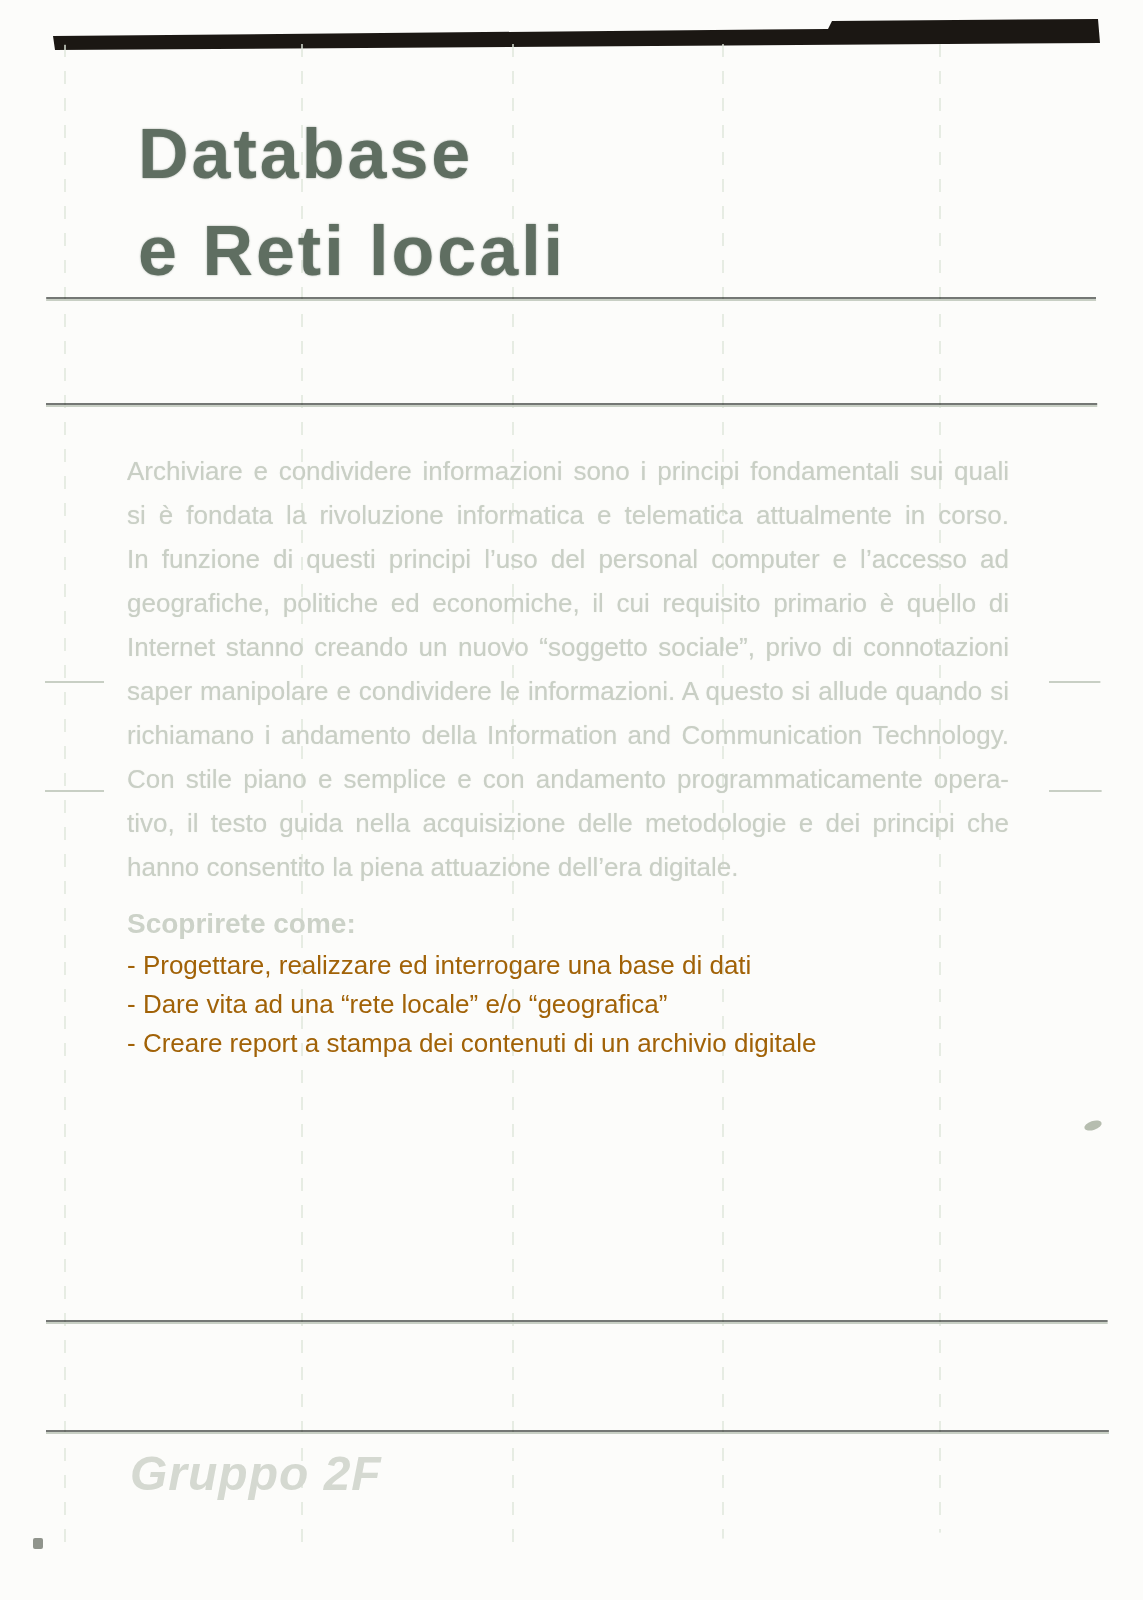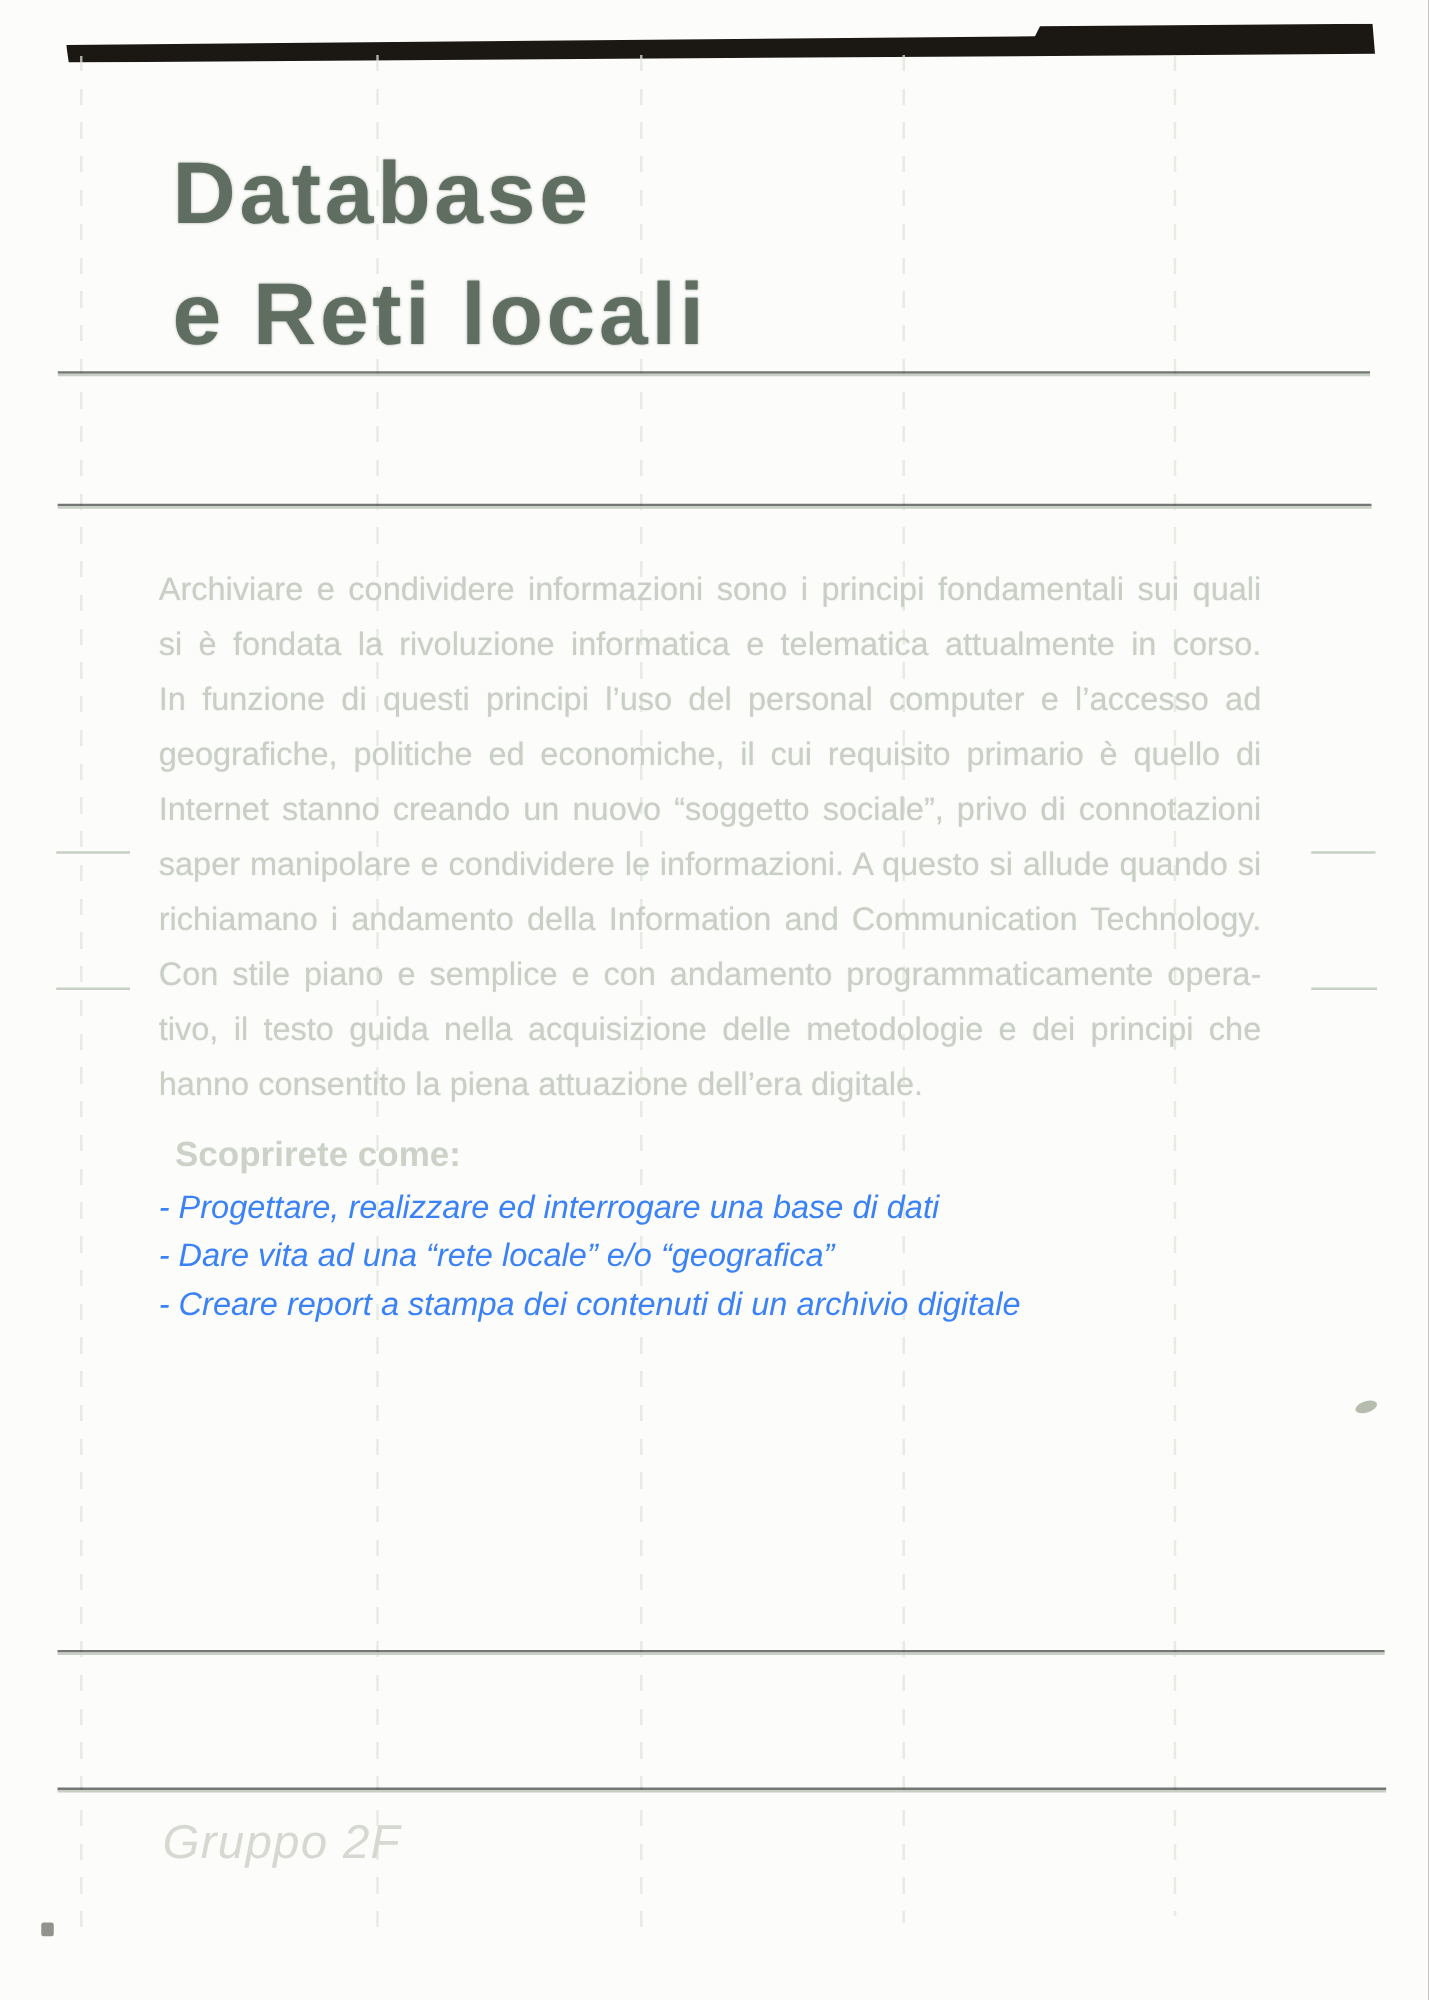--- a/index.html
+++ b/index.html
@@ -49,31 +49,31 @@
     white-space:nowrap;
   }
   .para{
     position:absolute;left:127px;top:449px;width:882px;
     font-size:26px;line-height:44px;color:#c9cfc5;
     text-shadow:0 0 1px rgba(180,190,178,.4);
   }
   .pline{height:44px;text-align:justify;text-align-last:justify;overflow:hidden;}
   .pline.no-just{text-align:right;text-align-last:left;}
   .discover-heading{
-    position:absolute;left:140px;top:902px;
+    position:absolute;left:127px;top:902px;
     font-size:28px;font-weight:bold;line-height:44px;color:#ccd2c8;
   }
   .bullets{
     position:absolute;left:127px;top:946px;width:900px;
-    font-size:26px;line-height:39px;color:#3b82f6;font-style:italic;
+    font-size:26px;line-height:39px;color:#a16207;
   }
   .bullet{height:39px;overflow:hidden;}
   .publisher{
     position:absolute;left:130px;top:1448px;
-    font-size:38px;font-weight:normal;font-style:italic;
+    font-size:48px;font-weight:bold;font-style:italic;
     letter-spacing:1px;color:#d5d9d1;line-height:52px;
   }
   .scratch{
     position:absolute;left:1084px;top:1121px;width:18px;height:9px;
     background:#a9b2a1;border-radius:50%;transform:rotate(-18deg);opacity:.85;
   }
   .speck{
     position:absolute;left:33px;top:1538px;width:10px;height:11px;
     background:#90948c;border-radius:2px;
   }

